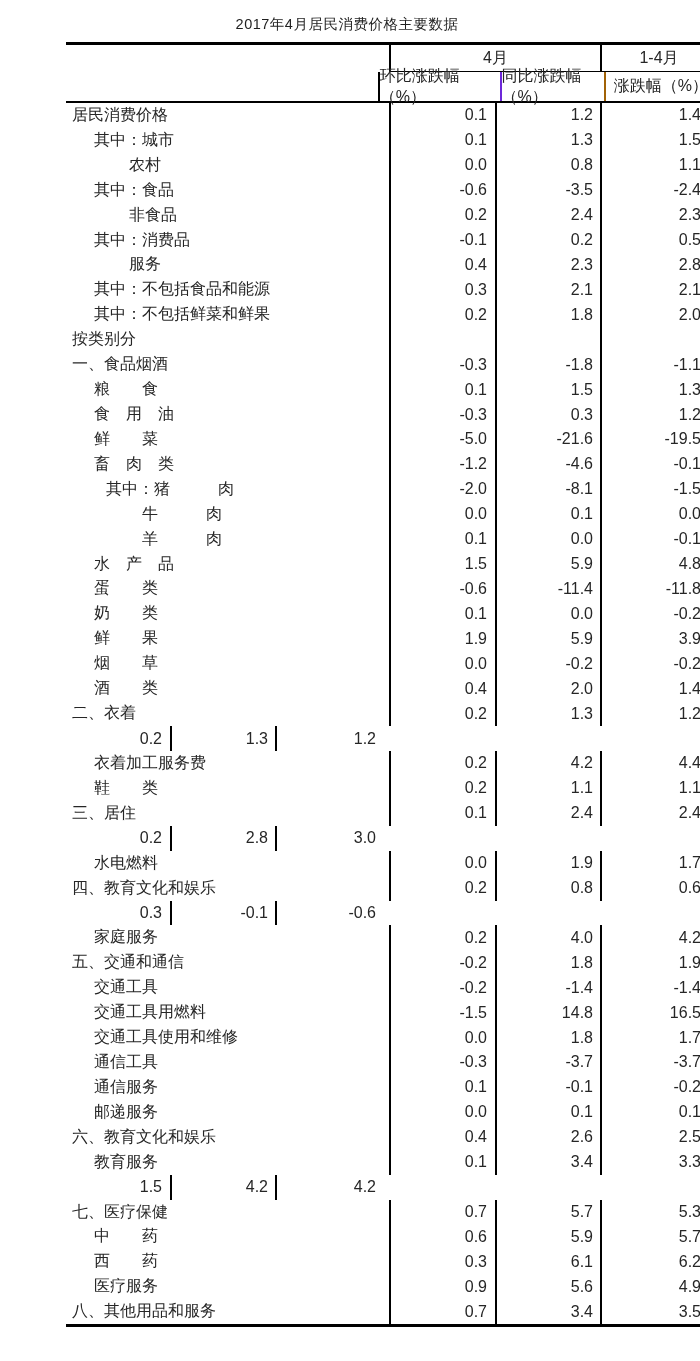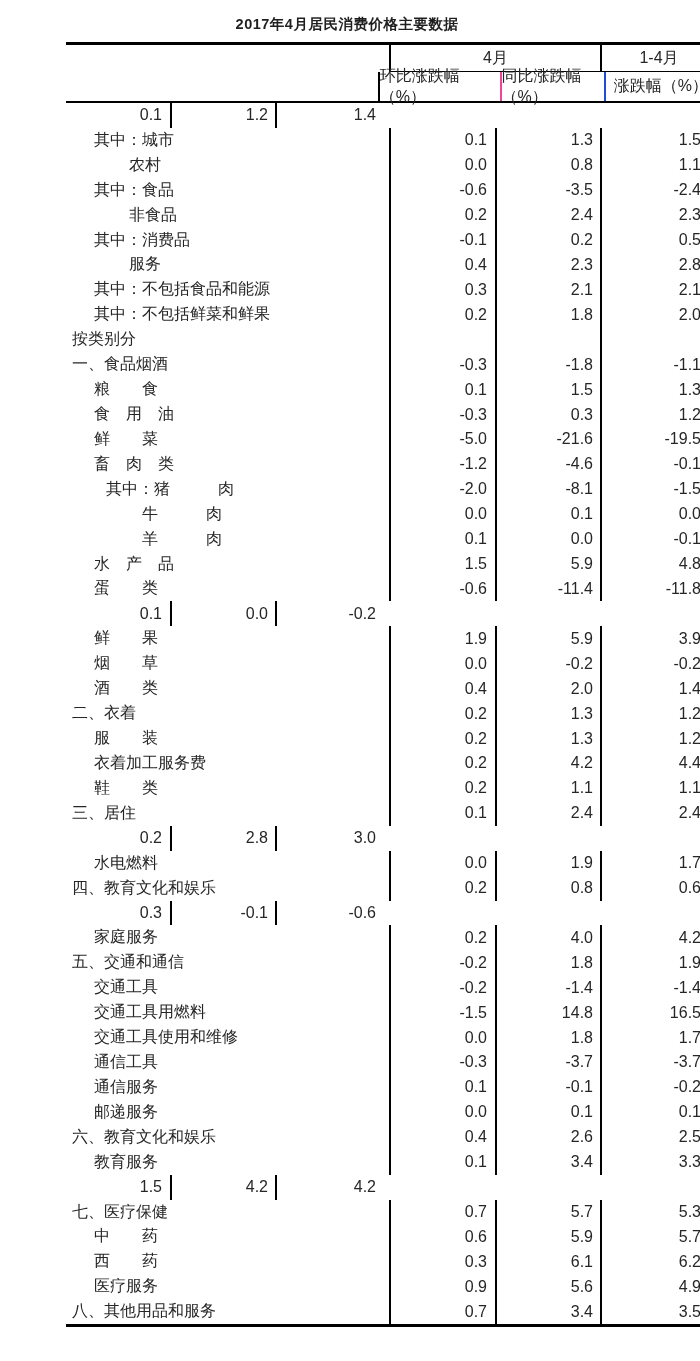--- a/index.html
+++ b/index.html
@@ -6,39 +6,39 @@
   html,body { background:#ffffff; }
   body {
     width:700px; height:1361px; position:relative;
     font-family:"Liberation Sans", sans-serif;
     color:#262626;
   }
   .page { position:absolute; inset:0; background:#ffffff; }
 
   .title {
     position:absolute; left:22px; top:15px; width:650px;
-    text-align:center; font-size:14.5px; font-weight:bold; color:#1f1f1f;
+    text-align:center; font-size:14.5px; font-weight:normal; color:#1f1f1f;
     letter-spacing:0.5px;
   }
 
   .cpi-table {
     position:absolute; left:22px; top:42px; width:650px;
     border-top:3px solid #000; border-bottom:3px solid #000;
     font-size:16px;
     margin-left:44px;
   }
   .thead { border-bottom:2px solid #000; }
   .hrow1 { display:flex; height:27px; }
   .hrow2 { display:flex; height:29px; }
   .hcell { display:flex; align-items:center; justify-content:center; }
   .h-label   { width:325px; border-right:2px solid #000; }
   .h-april   { width:211px; border-right:2px solid #000; border-bottom:1px solid #000; }
   .h-janapr  { width:114px; border-bottom:1px solid #000; }
-  .h-mom { width:126px; border-right:2px solid #ec4899; }
-  .h-yoy { width:108px; border-right:2px solid #1d4ed8; }
+  .h-mom { width:126px; border-right:2px solid #6d28d9; }
+  .h-yoy { width:108px; border-right:2px solid #a16207; }
   .h-cum { width:114px; }
 
   .tbody {}
   .trow { display:flex; height:24.93px; }
   .c-label {
     width:325px; border-right:2px solid #000;
     display:flex; align-items:center;
     white-space:pre; overflow:hidden;
   }
   .c-num {
@@ -67,20 +67,21 @@
       <div class="hrow2">
         <div class="hcell h-label"></div>
         <div class="hcell h-mom">环比涨跌幅（%）</div>
         <div class="hcell h-yoy">同比涨跌幅（%）</div>
         <div class="hcell h-cum">涨跌幅（%）</div>
       </div>
     </div>
 
     <div class="tbody">
         <div class="trow">
+    <div class="c-label" style="padding-left: 6px;">居民消费价格</div>
     <div class="c-num c-mom">0.1</div>
     <div class="c-num c-yoy">1.2</div>
     <div class="c-num c-cum">1.4</div>
   </div>
         <div class="trow">
     <div class="c-label" style="padding-left: 28px;">其中：城市</div>
     <div class="c-num c-mom">0.1</div>
     <div class="c-num c-yoy">1.3</div>
     <div class="c-num c-cum">1.5</div>
   </div>
@@ -186,20 +187,21 @@
     <div class="c-num c-yoy">5.9</div>
     <div class="c-num c-cum">4.8</div>
   </div>
         <div class="trow">
     <div class="c-label" style="padding-left: 28px;">蛋　　类</div>
     <div class="c-num c-mom">-0.6</div>
     <div class="c-num c-yoy">-11.4</div>
     <div class="c-num c-cum">-11.8</div>
   </div>
         <div class="trow">
+    <div class="c-label" style="padding-left: 28px;">奶　　类</div>
     <div class="c-num c-mom">0.1</div>
     <div class="c-num c-yoy">0.0</div>
     <div class="c-num c-cum">-0.2</div>
   </div>
         <div class="trow">
     <div class="c-label" style="padding-left: 28px;">鲜　　果</div>
     <div class="c-num c-mom">1.9</div>
     <div class="c-num c-yoy">5.9</div>
     <div class="c-num c-cum">3.9</div>
   </div>
@@ -215,21 +217,20 @@
     <div class="c-num c-yoy">2.0</div>
     <div class="c-num c-cum">1.4</div>
   </div>
         <div class="trow">
     <div class="c-label" style="padding-left: 6px;">二、衣着</div>
     <div class="c-num c-mom">0.2</div>
     <div class="c-num c-yoy">1.3</div>
     <div class="c-num c-cum">1.2</div>
   </div>
         <div class="trow">
-    <div class="c-label" style="padding-left: 28px;">服　　装</div>
     <div class="c-num c-mom">0.2</div>
     <div class="c-num c-yoy">1.3</div>
     <div class="c-num c-cum">1.2</div>
   </div>
         <div class="trow">
     <div class="c-label" style="padding-left: 28px;">衣着加工服务费</div>
     <div class="c-num c-mom">0.2</div>
     <div class="c-num c-yoy">4.2</div>
     <div class="c-num c-cum">4.4</div>
   </div>

